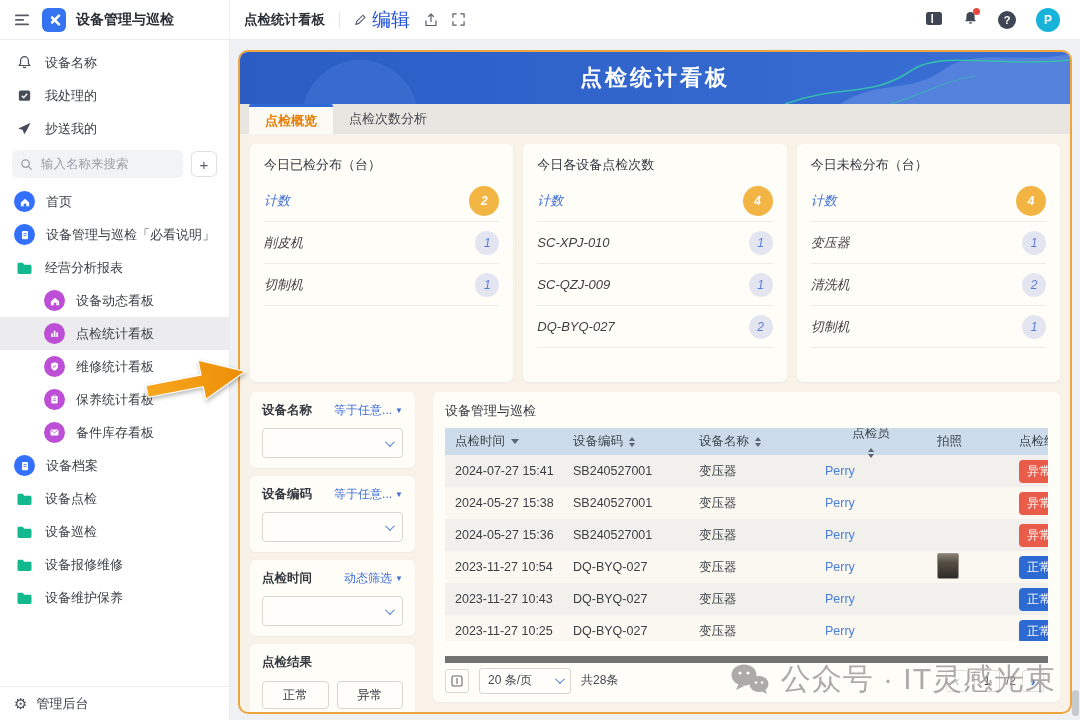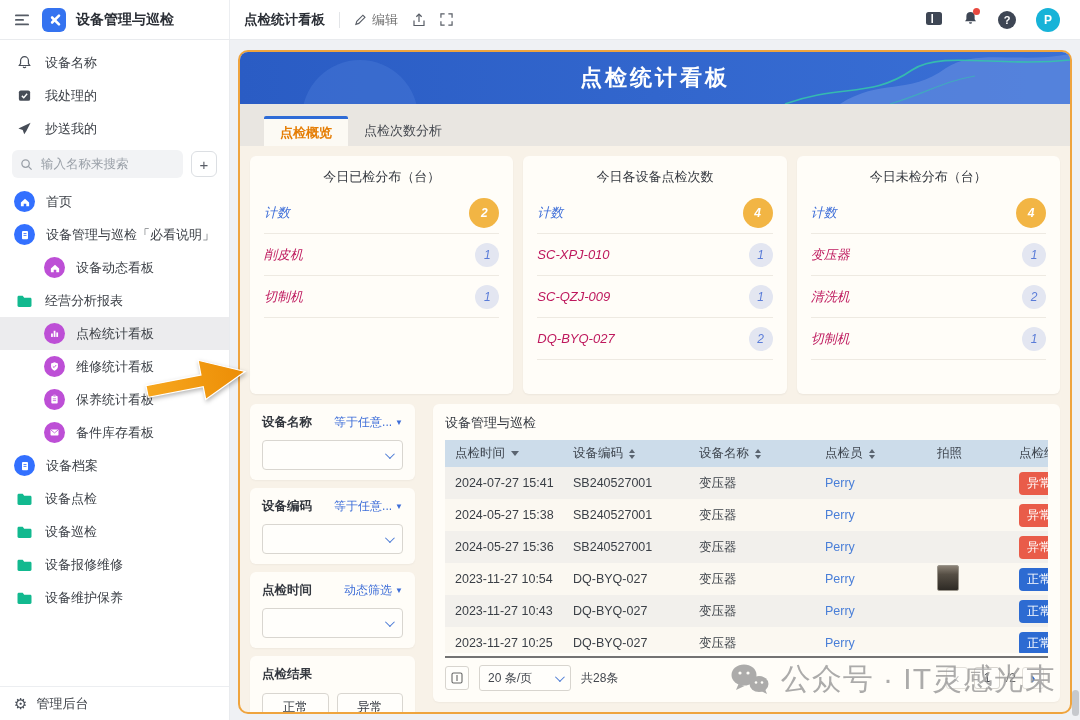--- a/index.html
+++ b/index.html
@@ -10,21 +10,21 @@
   .topbar { position:absolute; top:0; left:0; right:0; height:40px; background:#fff;
     border-bottom:1px solid #e9ebee; display:flex; align-items:center; z-index:6; }
   .topbar-left { width:230px; height:100%; display:flex; align-items:center; gap:10px;
     padding-left:12px; border-right:1px solid #eceef1; }
   .applogo { width:24px; height:24px; border-radius:6px; background:#3573f0; display:flex;
     align-items:center; justify-content:center; flex:0 0 auto; }
   .app-title { font-weight:bold; font-size:14px; color:#2b2f36; white-space:nowrap; }
   .toolbar { display:flex; align-items:center; gap:14px; padding-left:14px; }
   .doc-title { font-weight:bold; font-size:13.5px; color:#2b2f36; }
   .tb-divider { width:1px; height:16px; background:#e3e5e8; }
-  .tb-btn { display:flex; align-items:center; gap:5px; color:#737373; font-size:13px; cursor:pointer; }
+  .tb-btn { display:flex; align-items:center; gap:5px; color:#1d4ed8; font-size:19px; cursor:pointer; }
   .topbar-right { margin-left:auto; display:flex; align-items:center; gap:20px; padding-right:20px; }
   .qmark { width:18px; height:18px; border-radius:50%; background:#3e4654; color:#fff;
     font-size:11px; font-weight:bold; display:flex; align-items:center; justify-content:center; }
   .avatar { width:24px; height:24px; border-radius:50%; background:#17b3d8; color:#fff;
     font-size:12px; font-weight:bold; display:flex; align-items:center; justify-content:center; }
   .bell-wrap { position:relative; }
   .bell-dot { position:absolute; top:-2px; right:-2px; width:7px; height:7px; border-radius:50%; background:#e8483f; }
 
   
   .sidebar { position:absolute; top:40px; left:0; bottom:0; width:230px; background:#fff;
@@ -52,33 +52,33 @@
   .gear { font-size:15px; color:#474d57; line-height:1; }
 
   
   .main { position:absolute; left:230px; top:40px; right:0; bottom:0; background:#eff1f4; }
   .panel { position:absolute; left:8px; top:10px; right:8px; bottom:6px; border:2px solid #efa43e;
     border-radius:10px; background:#f8f2e8; overflow:hidden; display:flex; flex-direction:column; }
   .banner { height:52px; background:linear-gradient(90deg,#2a5cc4,#3a70d6); position:relative;
     display:flex; align-items:center; justify-content:center; overflow:hidden; flex:0 0 auto; }
   .banner svg.deco { position:absolute; inset:0; width:100%; height:100%; }
   .banner-title { position:relative; color:#fff; font-size:22px; font-weight:bold; letter-spacing:3px; z-index:1; }
-  .tabbar { height:42px; background:#e9e6e1; display:flex; align-items:flex-end; padding-left:24px; flex:0 0 auto; }
+  .tabbar { height:30px; background:#e9e6e1; display:flex; align-items:flex-end; padding-left:9px; flex:0 0 auto; }
   .tab { height:30px; display:flex; align-items:center; padding:0 16px; font-size:13px; color:#43474e; cursor:pointer; }
   .tab.active { background:#fcfaf4; border-top:3px solid #2e6bd6; color:#e57d04; font-weight:bold;
     border-radius:2px 2px 0 0; }
   .content { flex:1; padding:10px; display:flex; flex-direction:column; gap:10px; position:relative; min-height:0; }
 
   
   .cards-row { display:flex; gap:10px; height:238px; flex:0 0 auto; }
   .scard { flex:1; background:#fffdf8; border-radius:6px; padding:12px 14px; box-shadow:0 1px 2px rgba(0,0,0,.05); }
-  .scard-title { font-size:13px; color:#34383f; margin-bottom:6px;text-align:center; }
+  .scard-title { font-size:13px; color:#34383f; margin-bottom:6px; }
   .crow { display:flex; align-items:center; justify-content:space-between; height:42px;
     border-bottom:1px solid #eeeae2;font-style:italic; }
-  .crow .lbl { color:#be185d; }
+  .crow .lbl { color:#404040; }
   .crow.count .lbl { color:#3e6ed8; }
   .badge-num { min-width:24px; height:24px; padding:0 4px; border-radius:50%; background:#e3e6f1;
     color:#5a7cd8; display:flex; align-items:center; justify-content:center; font-size:12px; }
   .crow.count .badge-num { min-width:30px; height:30px; background:#f2b544; color:#fff; font-weight:bold; }
 
   
   .bottom-row { flex:1; display:flex; gap:18px; min-height:0; }
   .filters { width:165px; display:flex; flex-direction:column; gap:8px; flex:0 0 auto; }
   .fcard { background:#fffdf8; border-radius:6px; padding:10px 12px; box-shadow:0 1px 2px rgba(0,0,0,.04); }
   .fhead { display:flex; align-items:center; justify-content:space-between; font-size:12.5px; margin-bottom:9px; }
@@ -94,41 +94,41 @@
     display:flex; align-items:center; justify-content:center; font-size:12.5px; color:#3c4047; cursor:pointer; }
 
   
   .table-panel { flex:1; background:#fffdf8; border-radius:6px; padding:10px 12px 8px 12px;
     display:flex; flex-direction:column; position:relative; overflow:hidden; box-shadow:0 1px 2px rgba(0,0,0,.04); }
   .tp-title { font-size:13px; color:#34383f; margin-bottom:8px; flex:0 0 auto; }
   .tbl-wrap { overflow:hidden; flex:0 0 auto; }
   .tbl { width:644px; }
   .thead { display:flex; background:#ccdcea; height:27px; align-items:center; }
   .th { padding:0 10px; font-size:12.5px; color:#3e454e; display:flex; gap:6px; align-items:center; cursor:pointer; }
-  .c1{width:118px;} .c2{width:126px;} .c3{width:126px;} .c4{width:112px;} .c5{width:82px;} .c6{width:80px;}
+  .c1{width:118px;} .c2{width:126px;} .c3{width:126px;} .c4{width:112px;flex-direction:column;} .c5{width:82px;} .c6{width:80px;}
   .rows { height:186px; overflow:hidden; }
   .tr { display:flex; height:32px; align-items:center; }
   .tr:nth-child(odd) { background:#f2f0ec; }
   .tr:nth-child(even) { background:#fbf8f1; }
   .td { padding:0 10px; font-size:12.5px; color:#3a3f46; overflow:hidden; white-space:nowrap; }
   .td.link { color:#4a7fd8; cursor:pointer; }
   .badge { display:inline-flex; padding:3px 8px; border-radius:4px; color:#fff; font-size:12px; }
   .b-red { background:#e95c49; } .b-blue { background:#2d6bd2; }
   .thumb { width:22px; height:26px; border-radius:2px;
     background:linear-gradient(180deg,#8a8175 0%,#564f45 35%,#2e2a25 100%);
     border:1px solid #9b968c; }
   .tri-down { width:0; height:0; border-left:4px solid transparent; border-right:4px solid transparent;
     border-top:5px solid #5a6470; }
   .sort-both { display:flex; flex-direction:column; gap:2px; }
   .sort-both i { display:block; width:0; height:0; border-left:3.5px solid transparent; border-right:3.5px solid transparent; }
   .sort-both i.up { border-bottom:4px solid #5a6470; }
   .sort-both i.dn { border-top:4px solid #5a6470; }
 
   
-  .pagination { margin-top:auto; border-top:2px solid #737373; height:38px; display:flex;
+  .pagination { margin-top:auto; border-top:7px solid #737373; height:38px; display:flex;
     align-items:center; gap:10px; padding-top:4px; flex:0 0 auto;justify-content:flex-end; }
   .pg-iconbtn { width:24px; height:24px; border:1px solid #d8d5cf; border-radius:3px; background:#fffefb;
     display:flex; align-items:center; justify-content:center; cursor:pointer; }
   .pg-size { height:26px; min-width:92px; border:1px solid #d8d5cf; border-radius:3px; background:#fffefb;
     display:flex; align-items:center; justify-content:space-between; padding:0 8px; font-size:12px; color:#44484f; cursor:pointer; }
   .pg-total { font-size:12px; color:#44484f; }
   .pg-right { margin-left:auto; display:flex; align-items:center; gap:6px; padding-right:4px; }
   .pg-nav { width:22px; height:22px; border:1px solid #e3e0da; border-radius:3px; background:#fffefb;
     display:flex; align-items:center; justify-content:center; font-size:14px; cursor:pointer; }
   .pg-nav.prev { color:#c3c3c3; }
@@ -271,35 +271,35 @@
   <div class="side-item">
     <span class="cicon blue">
       <svg width="12" height="12" viewBox="0 0 16 16">
           <rect x="4" y="2.5" width="8" height="11" rx="1.2" fill="#fff"></rect>
           <line x1="6" y1="6" x2="10" y2="6" stroke="#3370ff" stroke-width="1.1"></line>
           <line x1="6" y1="8.6" x2="10" y2="8.6" stroke="#3370ff" stroke-width="1.1"></line>
         </svg>
     </span>
     <span class="lab">设备管理与巡检「必看说明」</span>
   </div>
+  <div class="side-item">
+    <span class="flat-icon">
+      <svg width="17" height="14" viewBox="0 0 16 14">
+          <path d="M1 3.2C1 2.4 1.6 1.8 2.4 1.8h3.8l1.5 1.9h6C14.4 3.7 15 4.3 15 5v6.6c0 .8-.6 1.4-1.4 1.4H2.4c-.8 0-1.4-.6-1.4-1.4V3.2z" fill="#12b98f"></path>
+        </svg>
+    </span>
+    <span class="lab">经营分析报表</span>
+  </div>
   <div class="side-item child">
     <span class="cicon violet">
       <svg width="12" height="12" viewBox="0 0 16 16">
           <path d="M2.5 8.6L8 3.6l5.5 5V13.5H9.7v-3.2H6.3v3.2H2.5z" fill="#fff"></path>
         </svg>
     </span>
     <span class="lab">设备动态看板</span>
-  </div>
-  <div class="side-item">
-    <span class="flat-icon">
-      <svg width="17" height="14" viewBox="0 0 16 14">
-          <path d="M1 3.2C1 2.4 1.6 1.8 2.4 1.8h3.8l1.5 1.9h6C14.4 3.7 15 4.3 15 5v6.6c0 .8-.6 1.4-1.4 1.4H2.4c-.8 0-1.4-.6-1.4-1.4V3.2z" fill="#12b98f"></path>
-        </svg>
-    </span>
-    <span class="lab">经营分析报表</span>
   </div>
   <div class="side-item child selected">
     <span class="cicon violet">
       <svg width="11" height="11" viewBox="0 0 16 16">
           <g fill="#fff">
             <rect x="3" y="8" width="2.6" height="5"></rect>
             <rect x="6.8" y="4" width="2.6" height="9"></rect>
             <rect x="10.6" y="6.5" width="2.6" height="6.5"></rect>
           </g>
         </svg>

